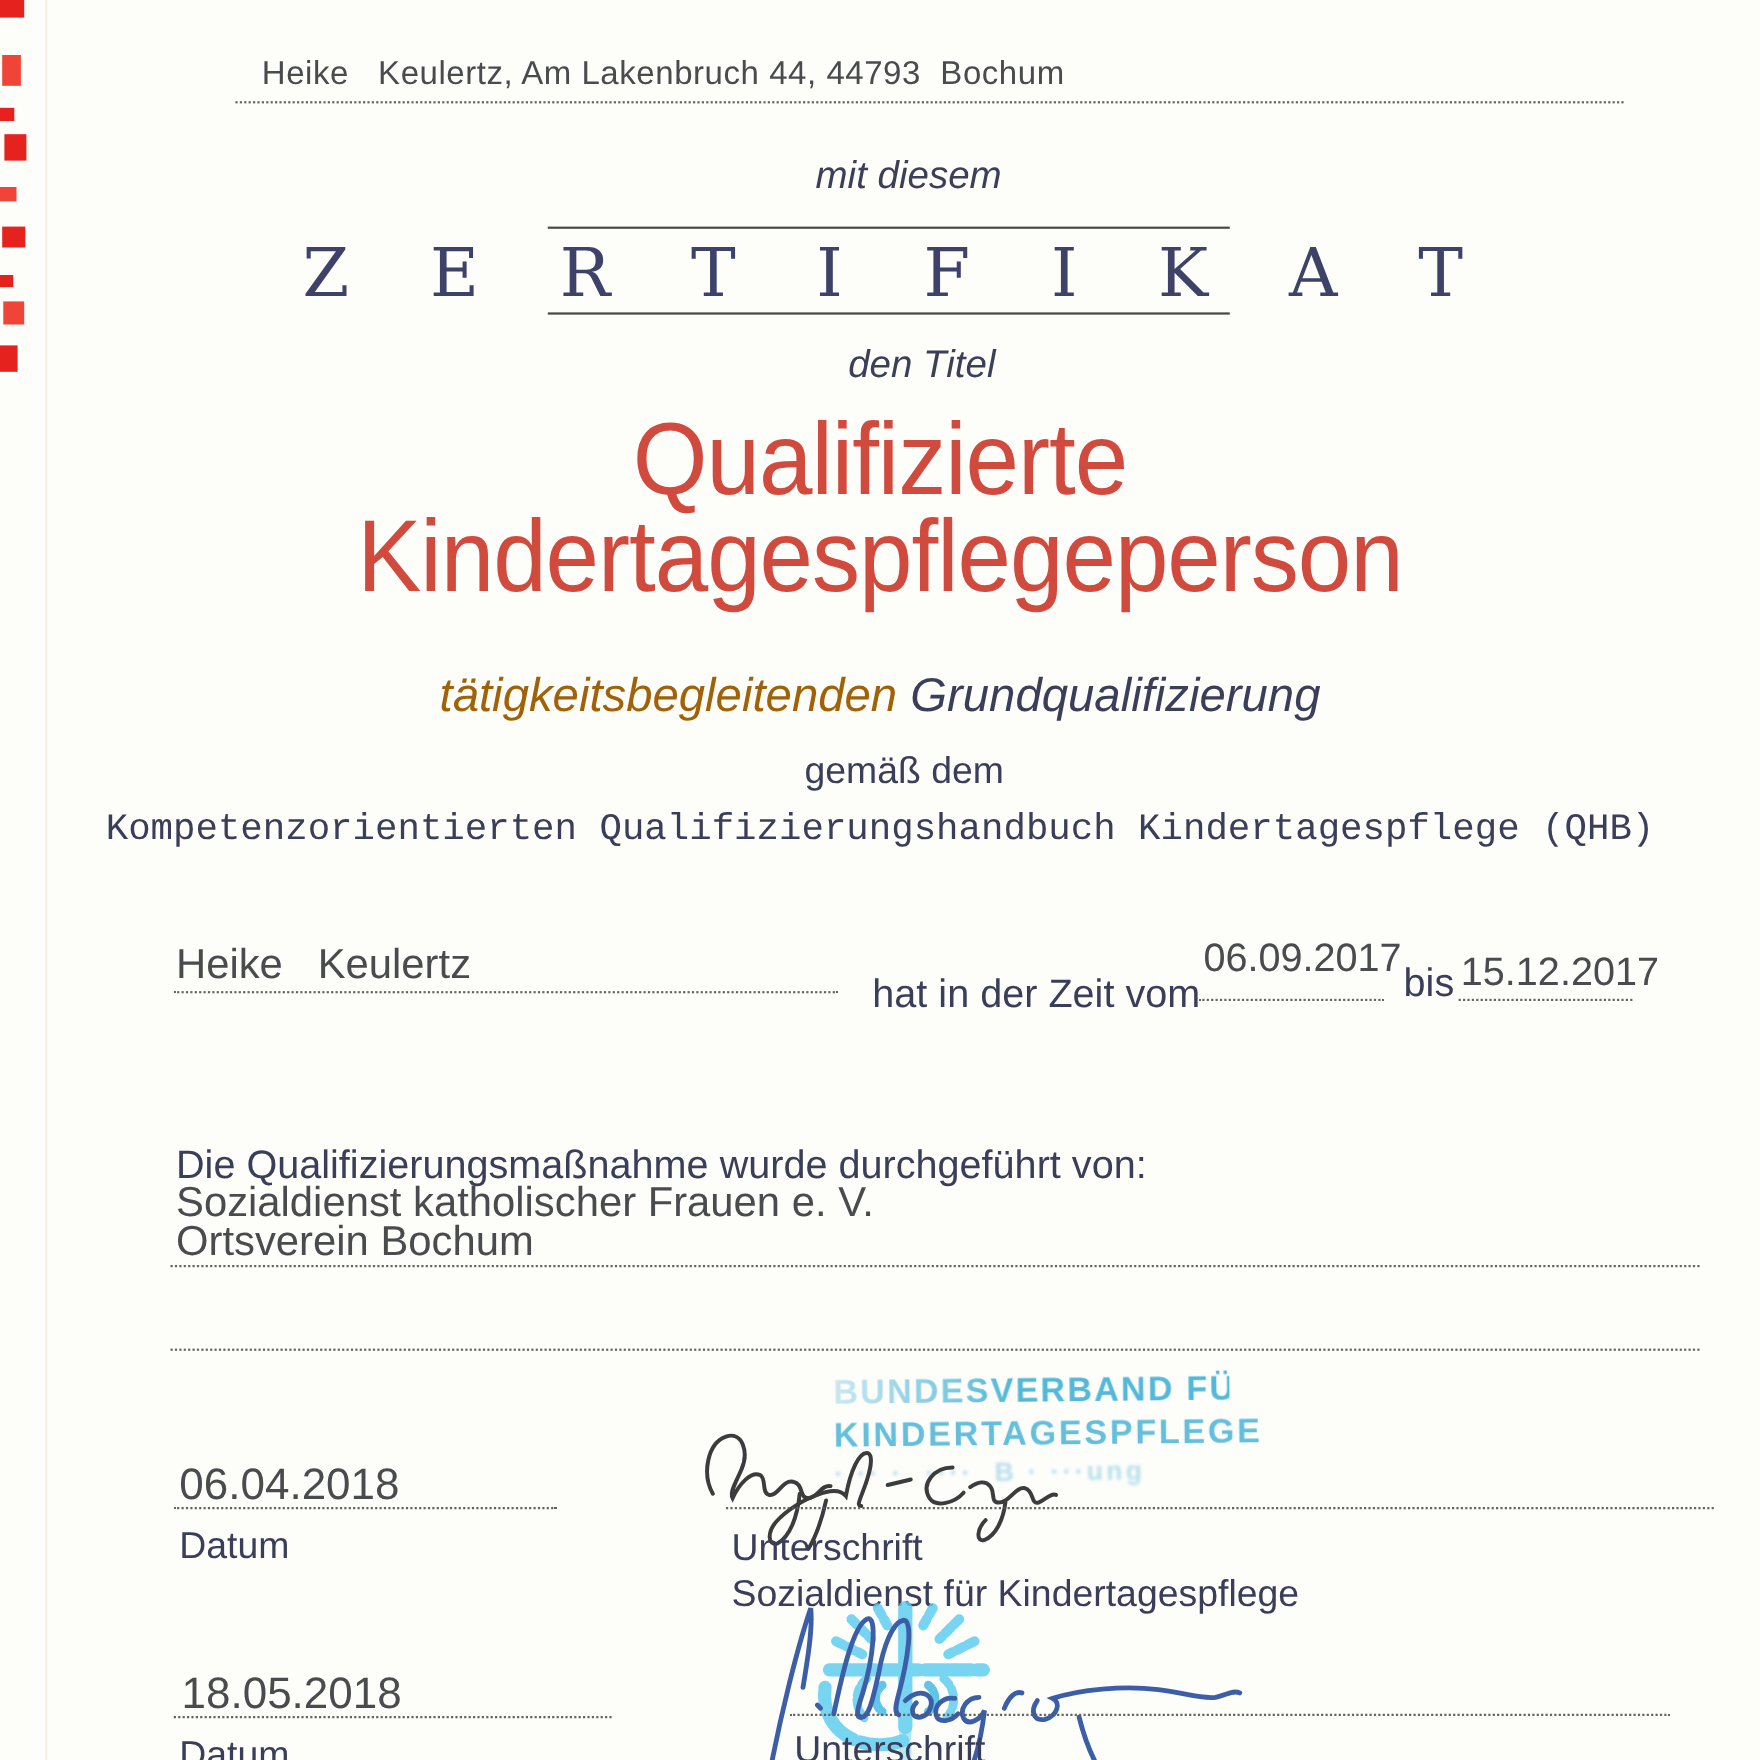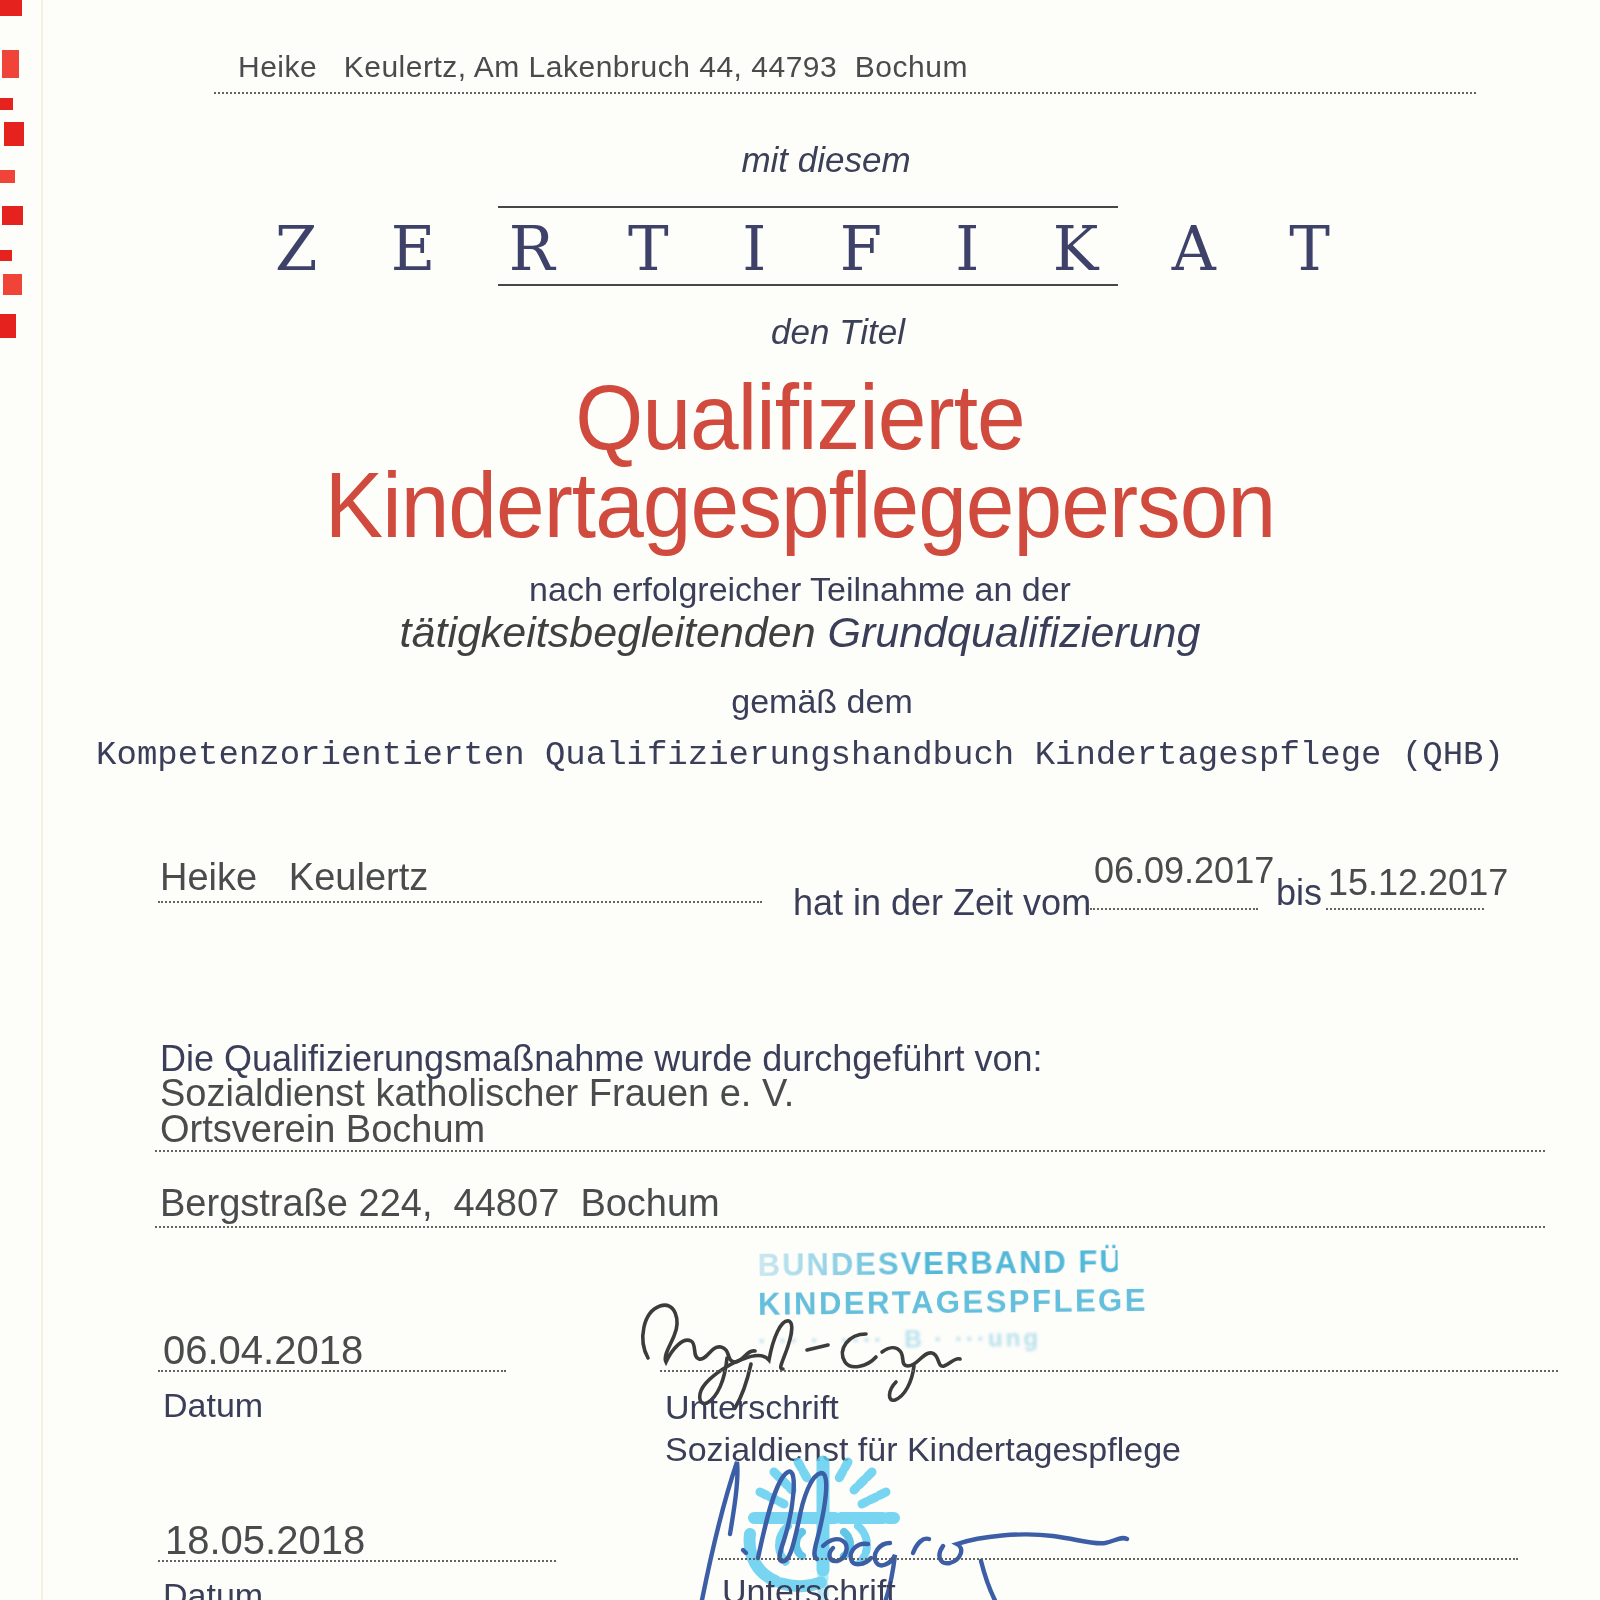--- a/index.html
+++ b/index.html
@@ -28,21 +28,21 @@
 
   .addr{font-size:30px;letter-spacing:.5px;}
   .italic-small{font-size:35px;font-style:italic;color:#3c4057;}
   .zert{font-family:"DejaVu Serif",serif;font-size:61px;font-weight:500;color:#3e4269;
         letter-spacing:27px;}
   .bigred{font-size:93px;font-weight:200;color:#d14a3e;letter-spacing:-1px;
           transform:scaleX(.94);transform-origin:center;}
   .body34{font-size:34px;}
   .body36{font-size:36px;}
   .ital43{font-size:43px;font-style:italic;}
-  .red{color:#404040;}
+  .red{color:#a16207;}
   .fill38{font-size:38px;}
   .fill40{font-size:40px;}
   .lbl{font-size:34px;}
 
   .stamp{position:absolute;left:758px;top:1246px;width:360px;color:#54b8d9;
          transform:rotate(-.6deg);filter:blur(.5px);font-weight:bold;}
   .stamp .l1{font-size:31px;letter-spacing:2px;white-space:pre;
      -webkit-mask-image:linear-gradient(to right,rgba(0,0,0,.30),#000 45%);
      mask-image:linear-gradient(to right,rgba(0,0,0,.30),#000 45%);}
   .stamp .l2{font-size:31px;letter-spacing:2.5px;margin-top:3px;white-space:pre;opacity:.9;}
@@ -74,39 +74,37 @@
 
   <div class="rule" style="left:498px;top:206px;width:620px;"></div>
   <div class="abs center zert" style="top:213px;transform:translateX(16px);">Z E R T I F I K A T</div>
   <div class="rule" style="left:498px;top:284px;width:620px;"></div>
 
   <div class="abs center italic-small" style="top:312px;transform:translateX(38px);">den Titel</div>
 
   <div class="abs center bigred" style="top:364px;">Qualifizierte</div>
   <div class="abs center bigred" style="top:452px;">Kindertagespflegeperson</div>
 
-  <div class="abs center navy body34" style="top:570px;">nach erfolgreicher Teilnahme an der</div>
   <div class="abs center ital43" style="top:608px;"><span class="red">tätigkeitsbegleitenden</span><span class="navy"> Grundqualifizierung</span></div>
   <div class="abs center navy body34" style="top:682px;transform:translateX(22px);">gemäß dem</div>
   <div class="abs center navy body34" style="top:736px;font-family:Liberation Mono, monospace;">Kompetenzorientierten Qualifizierungshandbuch Kindertagespflege (QHB)</div>
 
   <div class="abs gray fill38" style="left:160px;top:856px;">Heike   Keulertz</div>
   <div class="dotline" style="left:158px;top:901px;width:604px;"></div>
   <div class="abs navy body36" style="left:793px;top:866px;margin-top:16px;">hat in der Zeit vom</div>
   <div class="abs gray body36" style="left:1094px;top:850px;">06.09.2017</div>
   <div class="dotline" style="left:1090px;top:908px;width:168px;"></div>
   <div class="abs navy body36" style="left:1276px;top:872px;">bis</div>
   <div class="abs gray body36" style="left:1328px;top:846px;margin-top:16px;">15.12.2017</div>
   <div class="dotline" style="left:1326px;top:908px;width:158px;"></div>
 
   <div class="abs navy body36" style="left:160px;top:1038px;">Die Qualifizierungsmaßnahme wurde durchgeführt von:</div>
   <div class="abs gray fill38" style="left:160px;top:1072px;">Sozialdienst katholischer Frauen e. V.</div>
   <div class="abs gray fill38" style="left:160px;top:1108px;">Ortsverein Bochum</div>
   <div class="dotline" style="left:155px;top:1150px;width:1390px;"></div>
-  <div class="abs gray fill38" style="left:160px;top:1182px;">Bergstraße 224,  44807  Bochum</div>
   <div class="dotline" style="left:155px;top:1226px;width:1390px;"></div>
 
   <div class="stamp">
     <div class="l1">BUNDESVERBAND FÜR</div>
     <div class="l2">KINDERTAGESPFLEGE</div>
     <div class="l3">· ·· ·  ····  B · ···ung</div>
   </div>
 
   <svg style="left:630px;top:1278px;" width="336" height="132" viewBox="0 0 336 132">
     <g fill="none" stroke="#3c3c3c" stroke-width="3.6" stroke-linecap="round">

